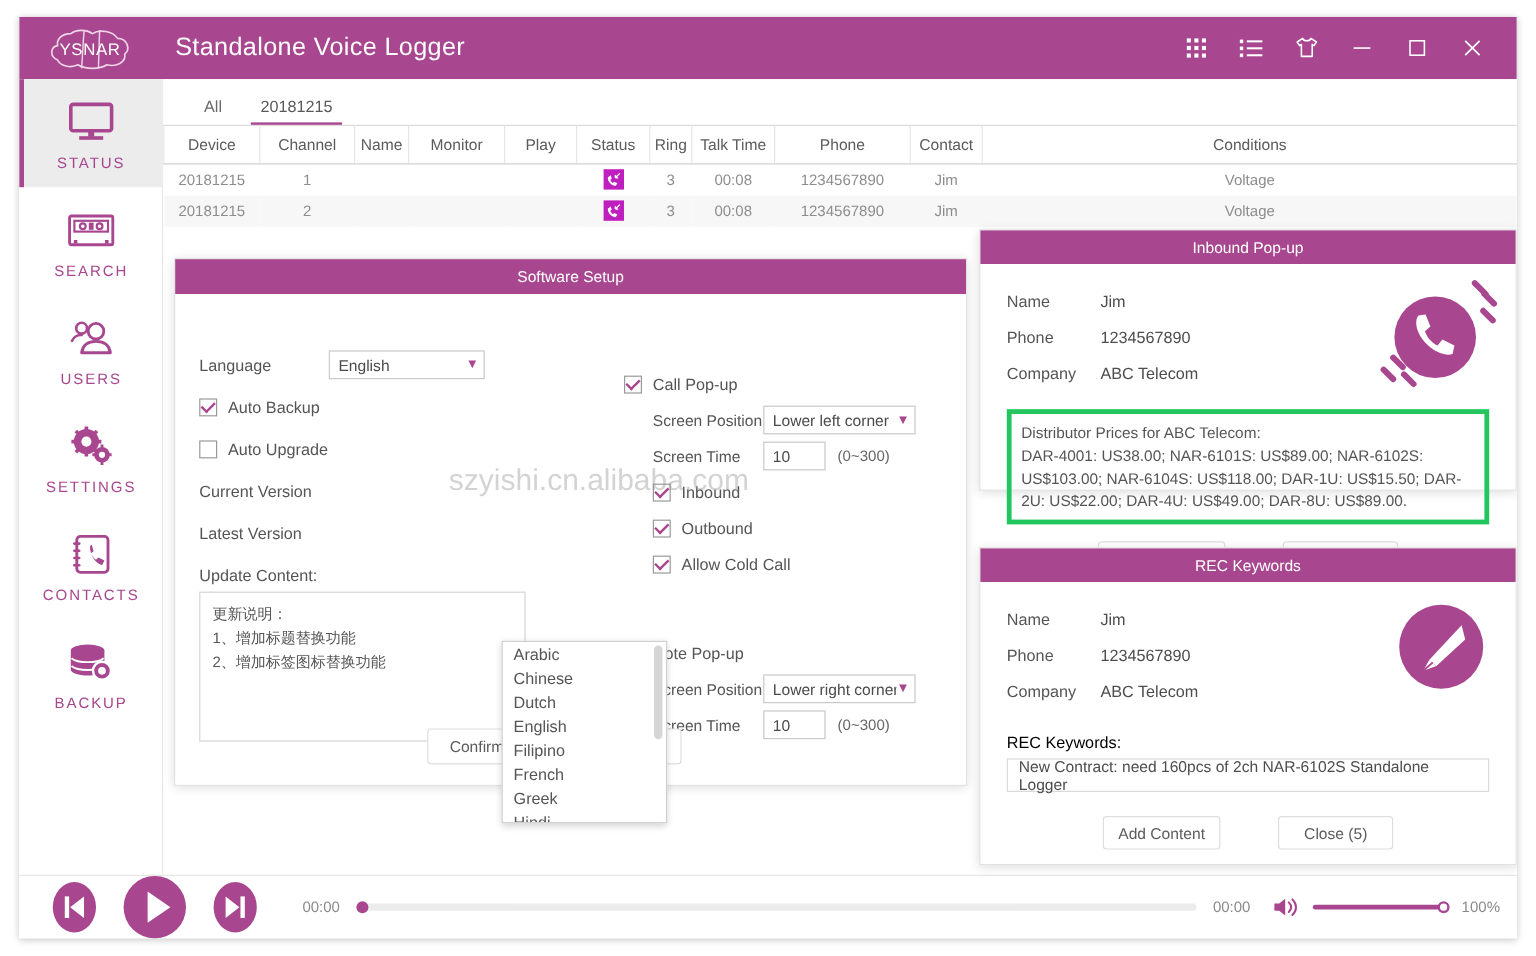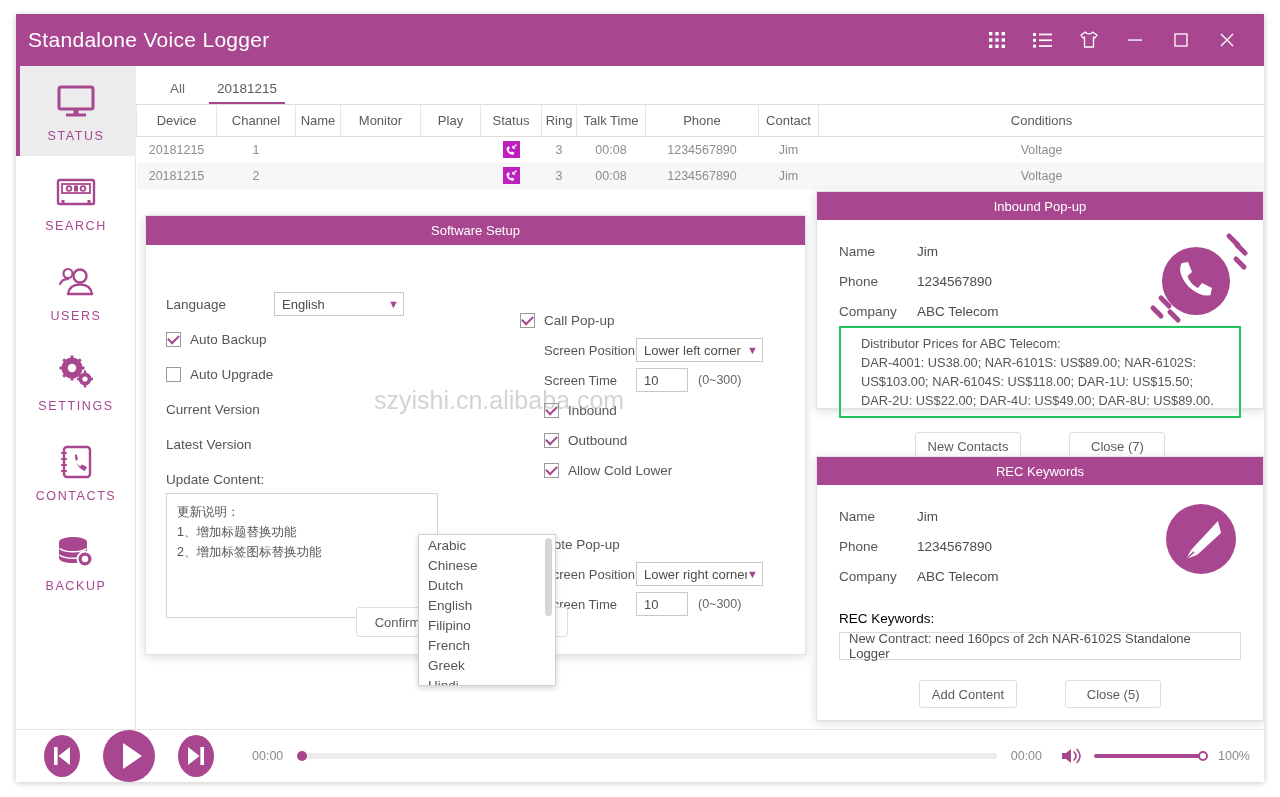--- a/index.html
+++ b/index.html
@@ -271,23 +271,23 @@
   .pop-head {
     height: 28px; background: #a8478f;
     color: #fff; font-size: 13px;
     display: flex; align-items: center; justify-content: center;
   }
   .pop-body { position: relative; padding: 16px 22px 0 22px; }
   .kv { display: flex; align-items: center; height: 30px; }
   .kv .k { font-size: 13.5px; color: #555; width: 78px; }
   .kv .v { font-size: 13.5px; color: #4d4d4d; }
   .pop-note {
-    margin-top: 0;
-    border: 2px solid #22c55e;
-    padding: 6px 20px;
+    margin-top: 15px;
+    border: 4px solid #22c55e;
+    padding: 6px 8px;
     font-size: 12.8px;
     color: #555;
     line-height: 19px;
   }
   .pop-btns {
     display: flex; justify-content: center; gap: 48px;
     margin-top: 14px;
   }
   .pop-btn {
     min-width: 96px; height: 28px; padding: 0 12px;
@@ -336,20 +336,28 @@
     width: 10px; height: 10px; border-radius: 50%;
     background: #fff; border: 2px solid #a8478f; cursor: pointer;
   }
 </style>
 </head>
 <body>
 
 <div id="app">
 
   <div class="titlebar">
+    <div class="logo-wrap">
+      <svg class="logo-svg" width="76" height="42" viewBox="0 0 76 42">
+        <path d="M22 9 C14 9 10 14 11 19 C5 20 4 28 11 31 C13 36 22 38 28 35 C34 39 46 39 52 35 C60 37 68 33 67 26 C72 22 69 13 61 13 C57 7 46 5 40 9 C34 5 26 6 22 9 Z" fill="none" stroke="#f0d4e8" stroke-width="1.4"></path>
+        <path d="M33 7 L31 38" fill="none" stroke="#f0d4e8" stroke-width="1.2"></path>
+        <path d="M46 6 L45 38" fill="none" stroke="#f0d4e8" stroke-width="1.2"></path>
+        <text x="38" y="27" text-anchor="middle" fill="#ffffff" font-family="Liberation Sans, sans-serif" font-size="14" letter-spacing="0.5">YSNAR</text>
+      </svg>
+    </div>
     <div class="app-title">Standalone Voice Logger</div>
     <div class="title-spacer"></div>
     <div class="tb-icons">
       <div class="tb-btn">
         <svg width="18" height="18" viewBox="0 0 18 18">
           <g fill="#ffffff">
             <rect x="1" y="1" width="3.4" height="3.4"></rect>
               <rect x="7.3" y="1" width="3.4" height="3.4"></rect>
               <rect x="13.6" y="1" width="3.4" height="3.4"></rect>
             <rect x="1" y="7.3" width="3.4" height="3.4"></rect>
@@ -648,21 +656,21 @@
         <div class="rrow indent">
           <div class="cbx checked"></div>
           <div class="cbx-label">Inbound</div>
         </div>
         <div class="rrow indent">
           <div class="cbx checked"></div>
           <div class="cbx-label">Outbound</div>
         </div>
         <div class="rrow indent">
           <div class="cbx checked"></div>
-          <div class="cbx-label">Allow Cold Lower</div>
+          <div class="cbx-label">Allow Cold Call</div>
         </div>
 
         <div style="height:44px"></div>
 
         <div class="rrow">
           <div class="cbx checked"></div>
           <div class="cbx-label">Note Pop-up</div>
         </div>
         <div class="rrow">
           <div class="rlabel">Screen Position</div>

